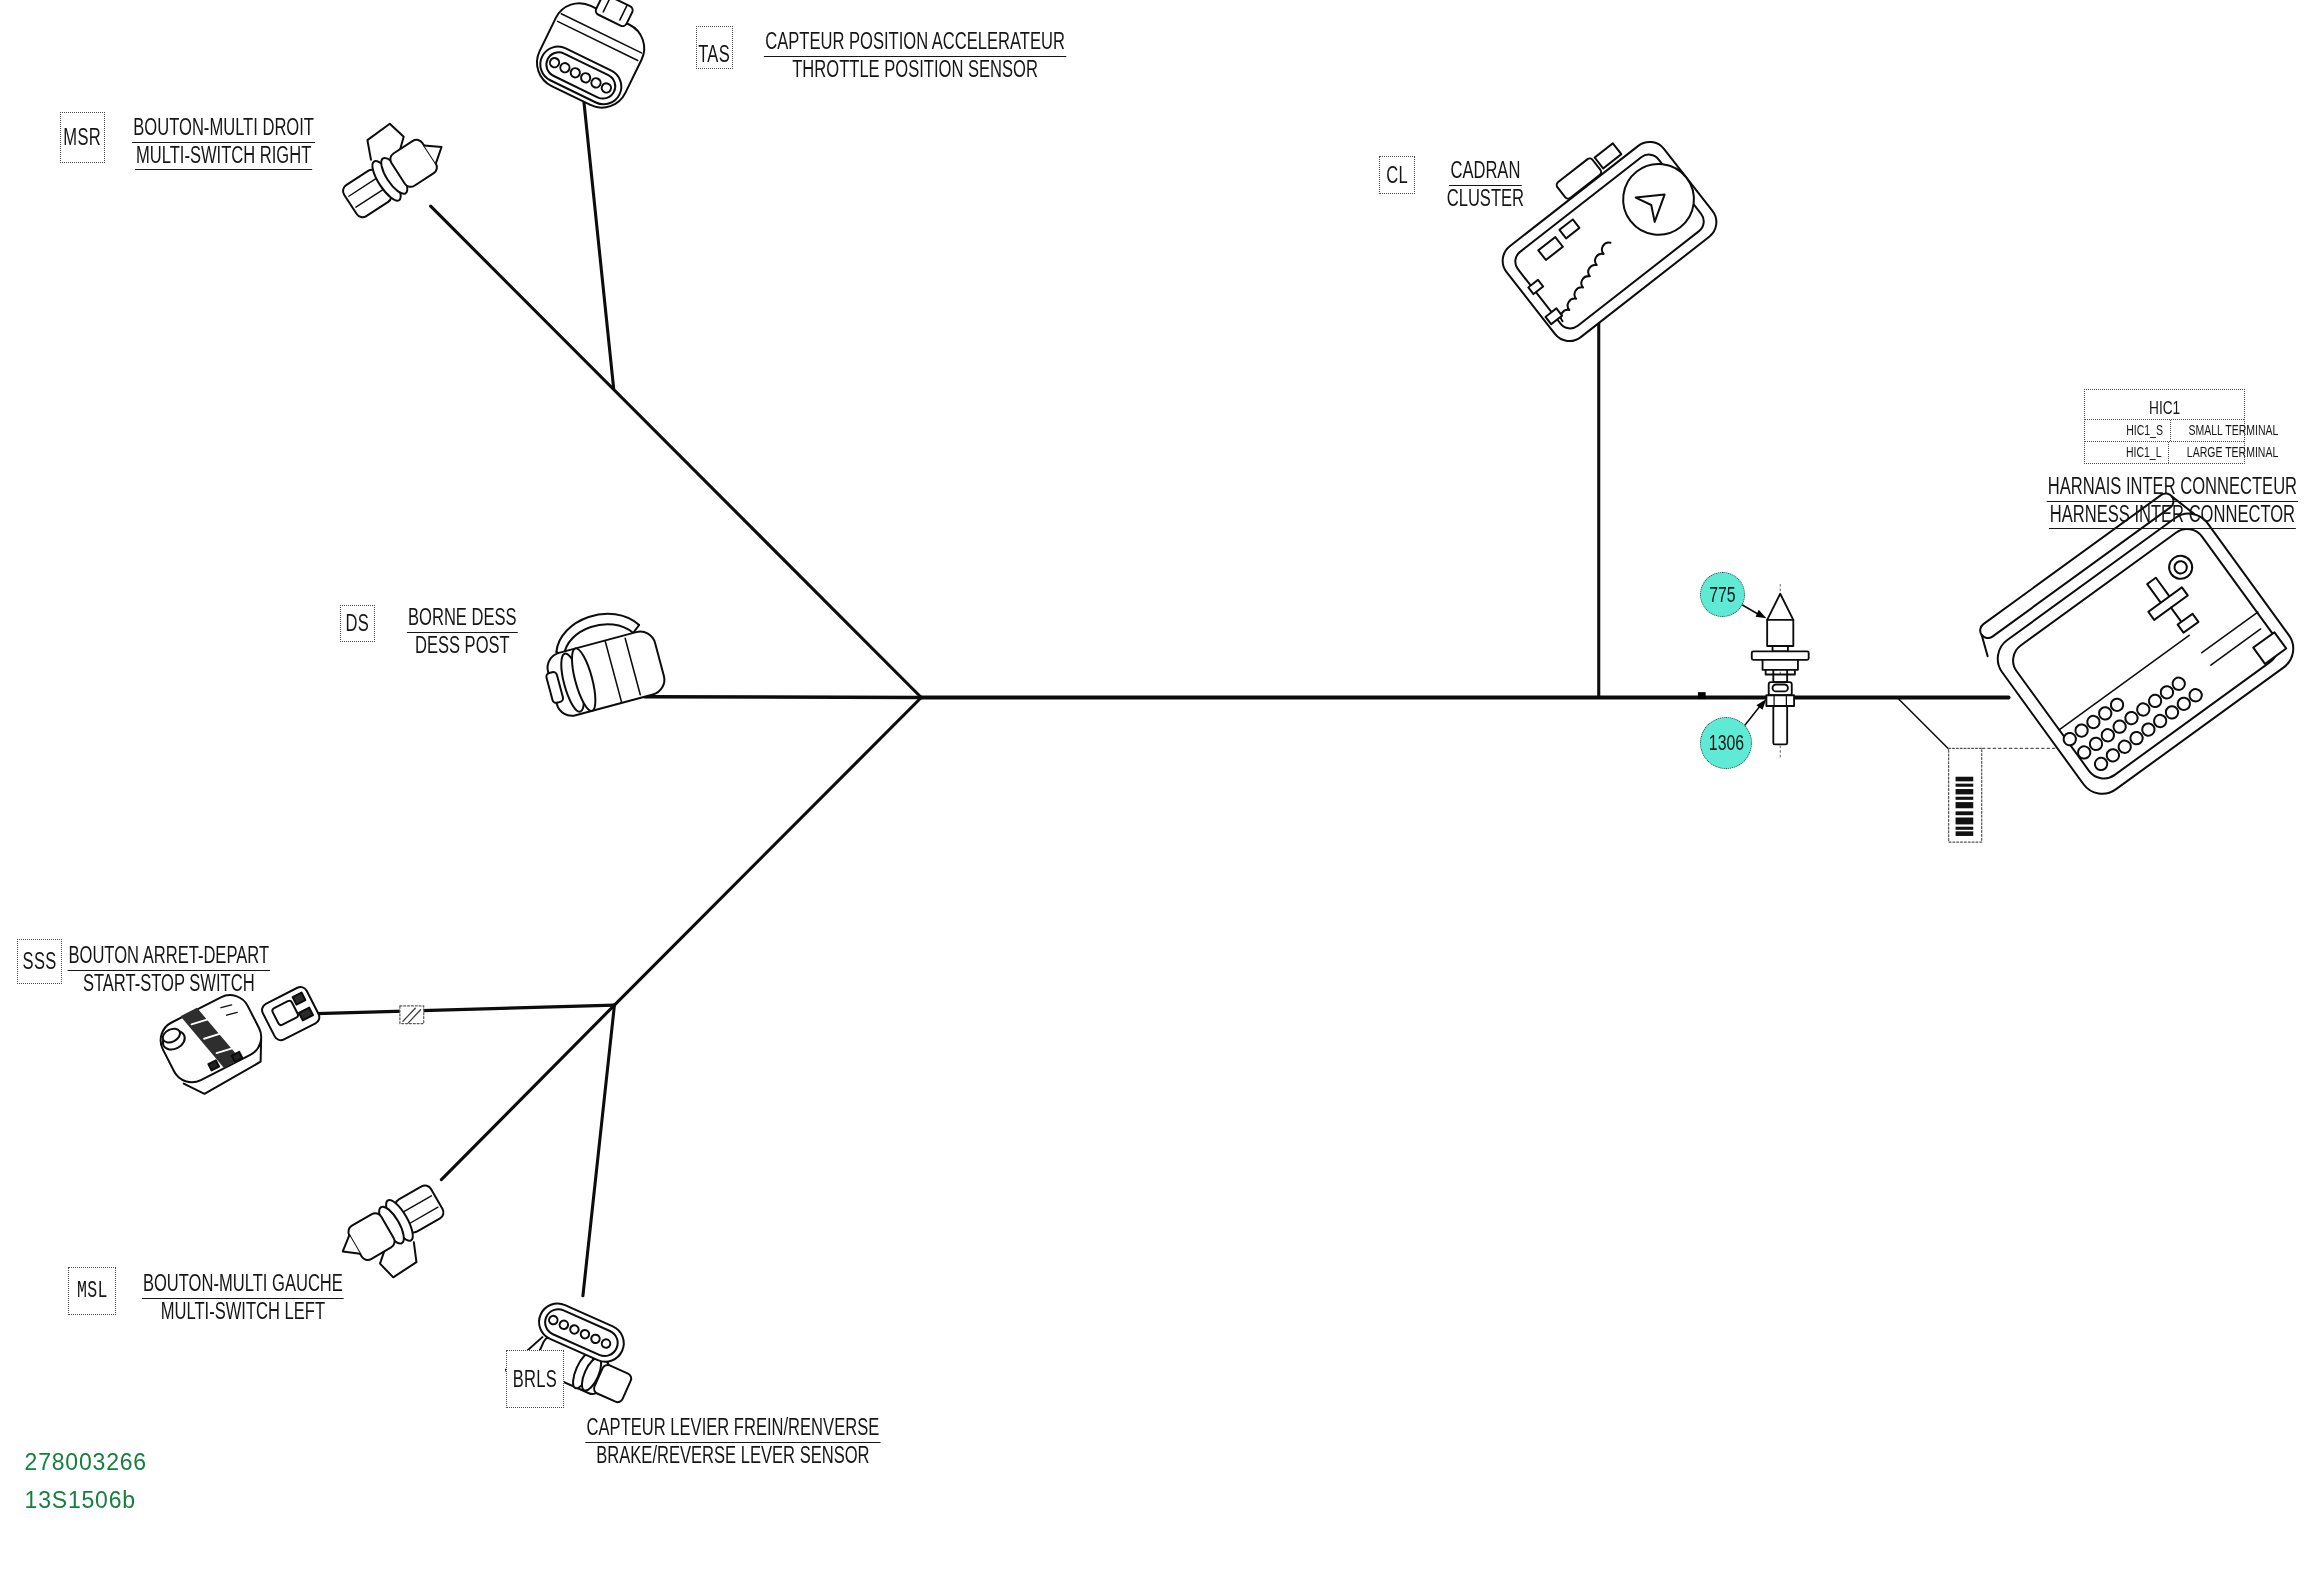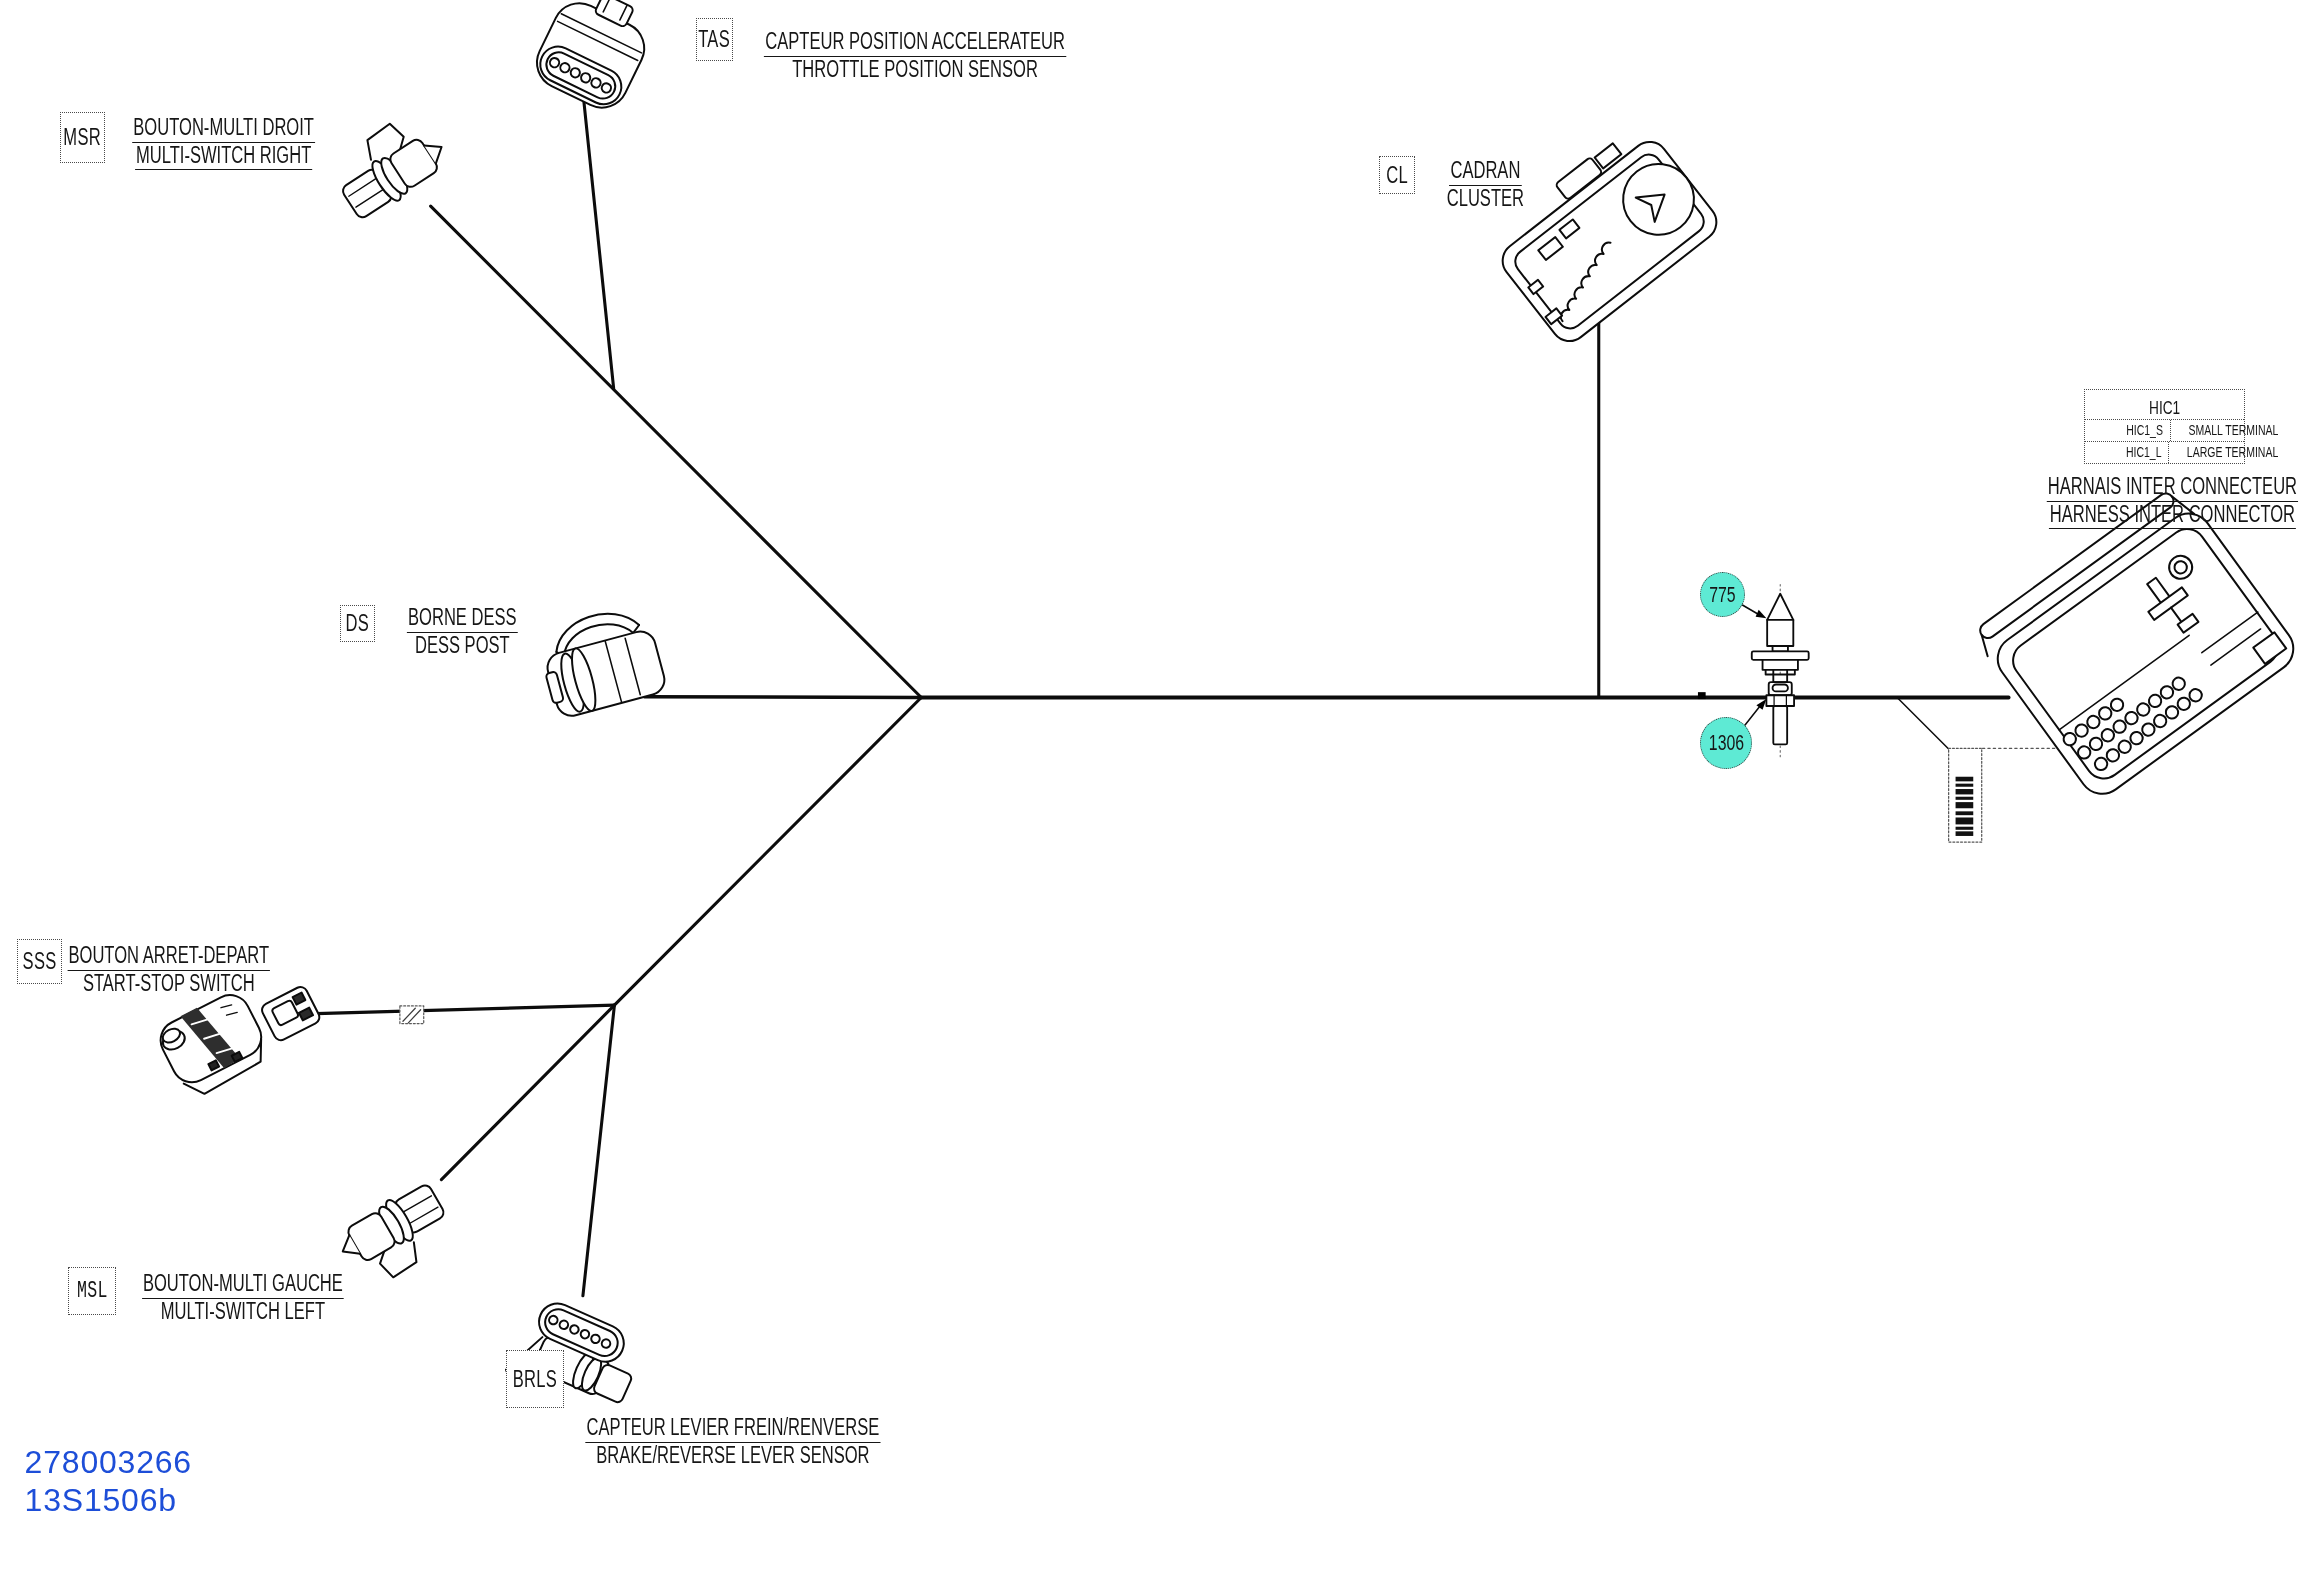--- a/index.html
+++ b/index.html
@@ -25,22 +25,22 @@
   .hic .row{display:flex;height:21px;}
   .hic .row + .row{border-top:1.5px dotted #4a4a4a;}
   .hic .c1{width:52px;border-right:1.5px dotted #4a4a4a;display:flex;align-items:center;justify-content:flex-end;margin-left:34px;}
   .hic .c2{flex:1;display:flex;align-items:center;justify-content:flex-start;}
   .hic .row span{font-size:14.6px;transform:scaleX(.72);white-space:nowrap;}
   
   .balloon{position:absolute;border:1.9px dotted #3a3a3a;border-radius:50%;background:#5eead4;
            display:flex;align-items:center;justify-content:center;box-sizing:border-box;}
   .balloon span{font-size:22px;transform:scaleX(.72);}
   
-  .partnums{position:absolute;left:24.6px;top:1443px;font-size:32px;line-height:38px;
-            letter-spacing:0.8px;color:#1d4ed8;}
+  .partnums{position:absolute;left:24.6px;top:1443px;font-size:23px;line-height:38px;
+            letter-spacing:0.8px;color:#15803d;}
 </style>
 </head>
 <body>
 
 <div id="stage">
 
   <svg id="art" width="2307" height="1595" viewBox="0 0 3000 2074">
     <g stroke="#0c0c0c" fill="none" stroke-linecap="round" stroke-linejoin="round">
 
       <g>
@@ -234,21 +234,21 @@
           <rect x="2543" y="1043" width="23" height="8"></rect>
           <rect x="2543" y="1055" width="23" height="5"></rect>
           <rect x="2543" y="1063" width="23" height="9"></rect>
           <rect x="2543" y="1075" width="23" height="4"></rect>
           <rect x="2543" y="1081" width="23" height="6"></rect>
         </g>
       </g>
     </g>
   </svg>
 
-  <div class="codebox" style="left:696px;top:18px;width:37px;height:43px;">
+  <div class="codebox" style="left:696px;top:26px;width:37px;height:43px;align-items:flex-end;">
       <span>TAS</span>
     </div>
   <div class="codebox" style="left:60px;top:112px;width:45px;height:51px;">
       <span>MSR</span>
     </div>
   <div class="codebox" style="left:1379px;top:156px;width:36px;height:38px;">
       <span>CL</span>
     </div>
   <div class="codebox" style="left:340px;top:605px;width:35px;height:37px;">
       <span>DS</span>

